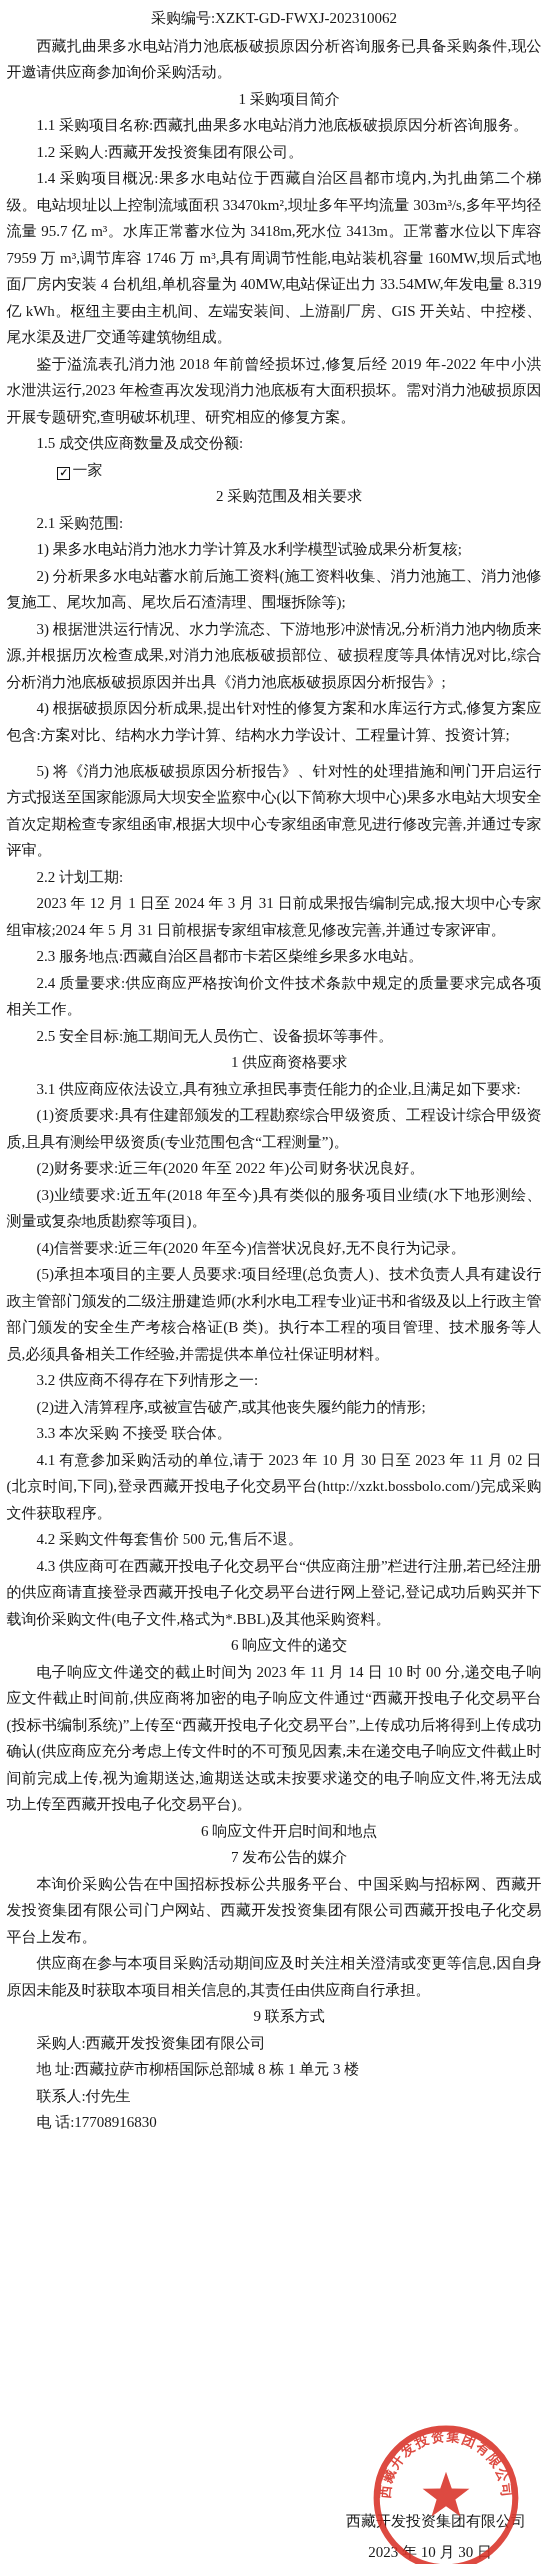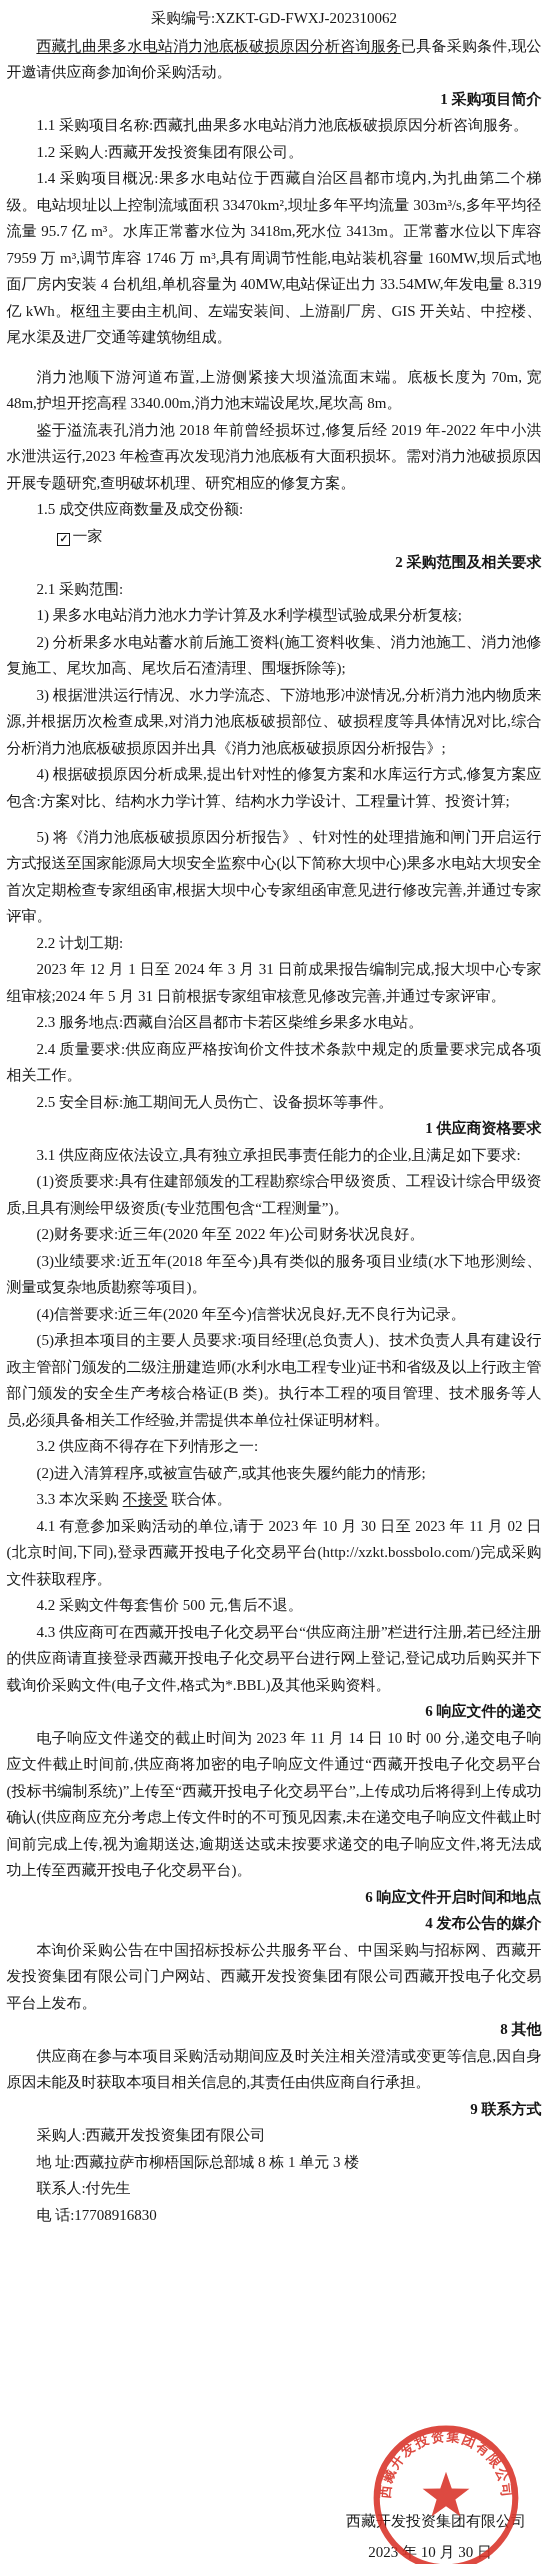--- a/index.html
+++ b/index.html
@@ -11,24 +11,24 @@
     background:#fff;
     color:#171717;
     font-family:"Liberation Serif","DejaVu Serif",serif;
     font-size:15px;
     line-height:26.5px;
     overflow:hidden;
   }
   .center{text-align:center;text-indent:0;margin:0 0 1.6px 0;}
   p{margin:0;}
   .p{text-align:justify;text-indent:2em;}
-  .h{font-weight:bold;text-indent:2em;text-align:right;}
+  .h{font-weight:normal;text-indent:2em;text-align:center;}
   .gap16{margin-top:12.7px;}
   .gap12{margin-top:9.5px;}
-  .u{text-decoration:underline;text-underline-offset:2.4px;}
+  .u{text-underline-offset:2.4px;}
   .cb-row{text-indent:0;padding-left:3.4em;}
   .cb{
     display:inline-block;width:12.7px;height:12.7px;
     border:1.6px solid #141414;box-sizing:border-box;
     line-height:9.5px;font-size:10.3px;text-align:center;
     vertical-align:-1.6px;margin-right:2.4px;font-weight:bold;
   }
   .sig-company{position:absolute;top:2508px;right:22px;text-indent:0;}
   .sig-date{position:absolute;top:2539px;right:56px;text-indent:0;}
   .seal{
@@ -44,21 +44,20 @@
 <div class="page">
 
   <p class="center">采购编号:XZKT-GD-FWXJ-202310062</p>
 
   <p class="p"><span class="u">西藏扎曲果多水电站消力池底板破损原因分析咨询服务</span><span>已具备采购条件,现公开邀请供应商参加询价采购活动。</span></p>
 
   <p class="h">1 采购项目简介</p>
   <p class="p">1.1 采购项目名称:西藏扎曲果多水电站消力池底板破损原因分析咨询服务。</p>
   <p class="p">1.2 采购人:西藏开发投资集团有限公司。</p>
   <p class="p">1.4 采购项目概况:果多水电站位于西藏自治区昌都市境内,为扎曲第二个梯级。电站坝址以上控制流域面积 33470km²,坝址多年平均流量 303m³/s,多年平均径流量 95.7 亿 m³。水库正常蓄水位为 3418m,死水位 3413m。正常蓄水位以下库容 7959 万 m³,调节库容 1746 万 m³,具有周调节性能,电站装机容量 160MW,坝后式地面厂房内安装 4 台机组,单机容量为 40MW,电站保证出力 33.54MW,年发电量 8.319 亿 kWh。枢纽主要由主机间、左端安装间、上游副厂房、GIS 开关站、中控楼、尾水渠及进厂交通等建筑物组成。</p>
-  <p class="p gap16">消力池顺下游河道布置,上游侧紧接大坝溢流面末端。底板长度为 70m, 宽 48m,护坦开挖高程 3340.00m,消力池末端设尾坎,尾坎高 8m。</p>
   <p class="p">鉴于溢流表孔消力池 2018 年前曾经损坏过,修复后经 2019 年-2022 年中小洪水泄洪运行,2023 年检查再次发现消力池底板有大面积损坏。需对消力池破损原因开展专题研究,查明破坏机理、研究相应的修复方案。</p>
   <p class="p">1.5 成交供应商数量及成交份额:</p>
   <p class="cb-row"><span class="cb">✓</span><span>一家</span></p>
 
   <p class="h">2 采购范围及相关要求</p>
   <p class="p">2.1 采购范围:</p>
   <p class="p">1) 果多水电站消力池水力学计算及水利学模型试验成果分析复核;</p>
   <p class="p">2) 分析果多水电站蓄水前后施工资料(施工资料收集、消力池施工、消力池修复施工、尾坎加高、尾坎后石渣清理、围堰拆除等);</p>
   <p class="p">3) 根据泄洪运行情况、水力学流态、下游地形冲淤情况,分析消力池内物质来源,并根据历次检查成果,对消力池底板破损部位、破损程度等具体情况对比,综合分析消力池底板破损原因并出具《消力池底板破损原因分析报告》;</p>
   <p class="p">4) 根据破损原因分析成果,提出针对性的修复方案和水库运行方式,修复方案应包含:方案对比、结构水力学计算、结构水力学设计、工程量计算、投资计算;</p>
@@ -82,24 +81,23 @@
 
   <p class="p">4.1 有意参加采购活动的单位,请于 2023 年 10 月 30 日至 2023 年 11 月 02 日(北京时间,下同),登录西藏开投电子化交易平台(http://xzkt.bossbolo.com/)完成采购文件获取程序。</p>
   <p class="p">4.2 采购文件每套售价 500 元,售后不退。</p>
   <p class="p">4.3 供应商可在西藏开投电子化交易平台“供应商注册”栏进行注册,若已经注册的供应商请直接登录西藏开投电子化交易平台进行网上登记,登记成功后购买并下载询价采购文件(电子文件,格式为*.BBL)及其他采购资料。</p>
 
   <p class="h">6 响应文件的递交</p>
   <p class="p">电子响应文件递交的截止时间为 2023 年 11 月 14 日 10 时 00 分,递交电子响应文件截止时间前,供应商将加密的电子响应文件通过“西藏开投电子化交易平台(投标书编制系统)”上传至“西藏开投电子化交易平台”,上传成功后将得到上传成功确认(供应商应充分考虑上传文件时的不可预见因素,未在递交电子响应文件截止时间前完成上传,视为逾期送达,逾期送达或未按要求递交的电子响应文件,将无法成功上传至西藏开投电子化交易平台)。</p>
 
   <p class="h">6 响应文件开启时间和地点</p>
 
-  <p class="h">4 发布公告的媒介</p>
+  <p class="h">7 发布公告的媒介</p>
   <p class="p">本询价采购公告在中国招标投标公共服务平台、中国采购与招标网、西藏开发投资集团有限公司门户网站、西藏开发投资集团有限公司西藏开投电子化交易平台上发布。</p>
 
-  <p class="h">8 其他</p>
   <p class="p">供应商在参与本项目采购活动期间应及时关注相关澄清或变更等信息,因自身原因未能及时获取本项目相关信息的,其责任由供应商自行承担。</p>
 
   <p class="h">9 联系方式</p>
   <p class="p">采购人:西藏开发投资集团有限公司</p>
   <p class="p">地  址:西藏拉萨市柳梧国际总部城 8 栋 1 单元 3 楼</p>
   <p class="p">联系人:付先生</p>
   <p class="p">电  话:17708916830</p>
 
   <p class="sig-company">西藏开发投资集团有限公司</p>
   <p class="sig-date">2023 年 10 月 30 日</p>

